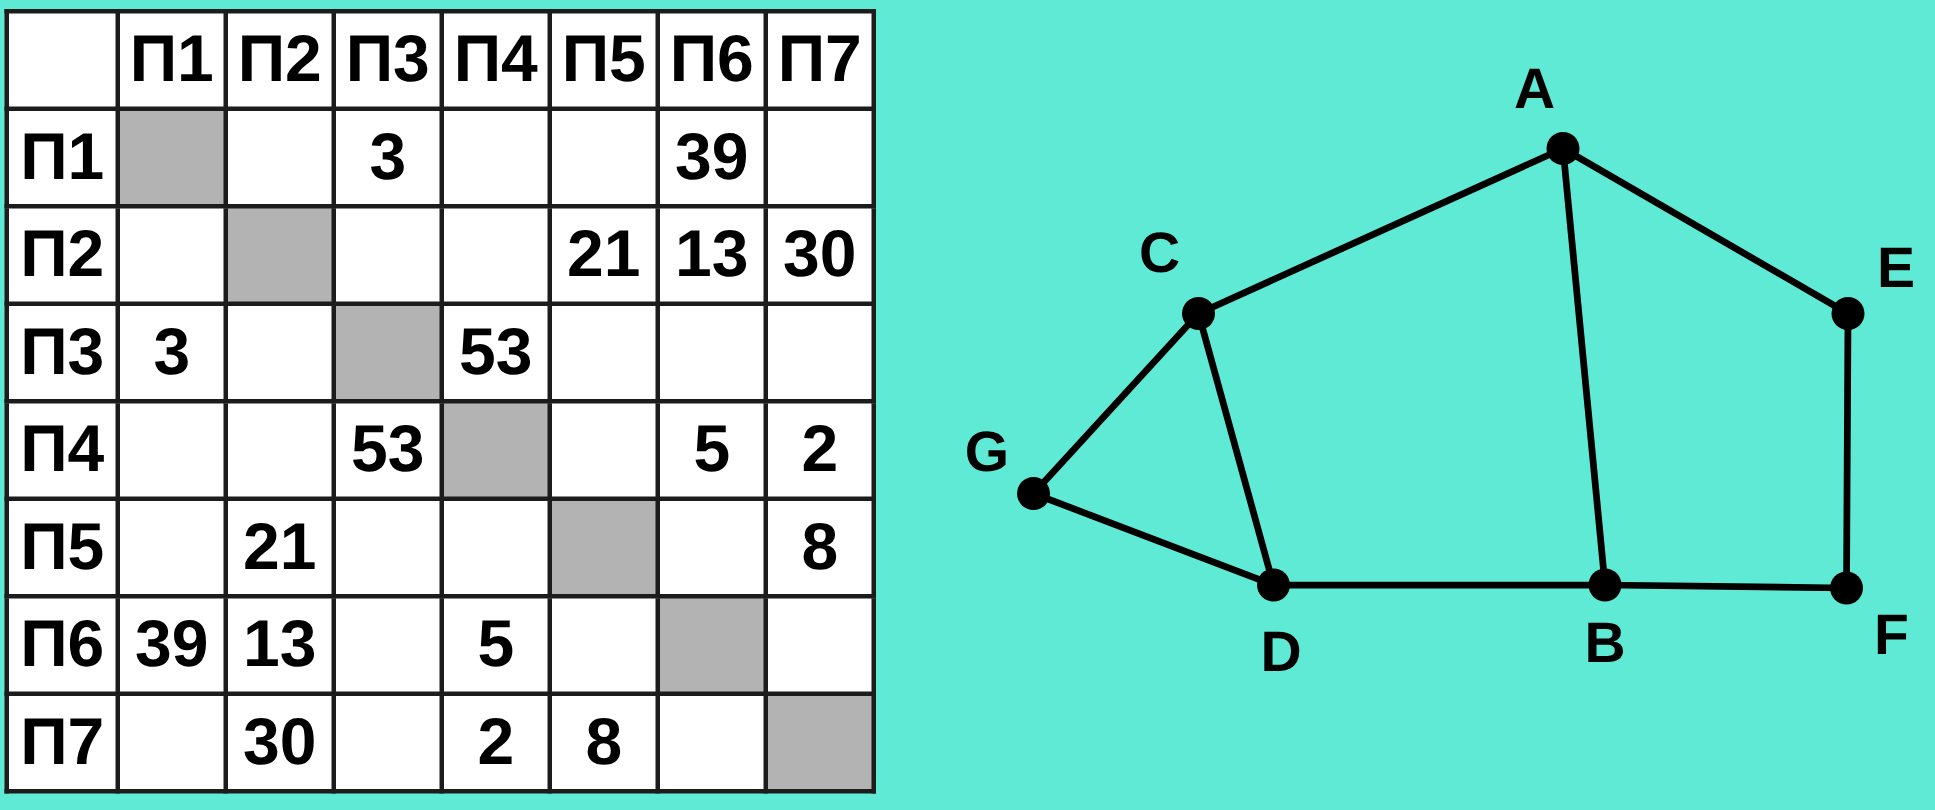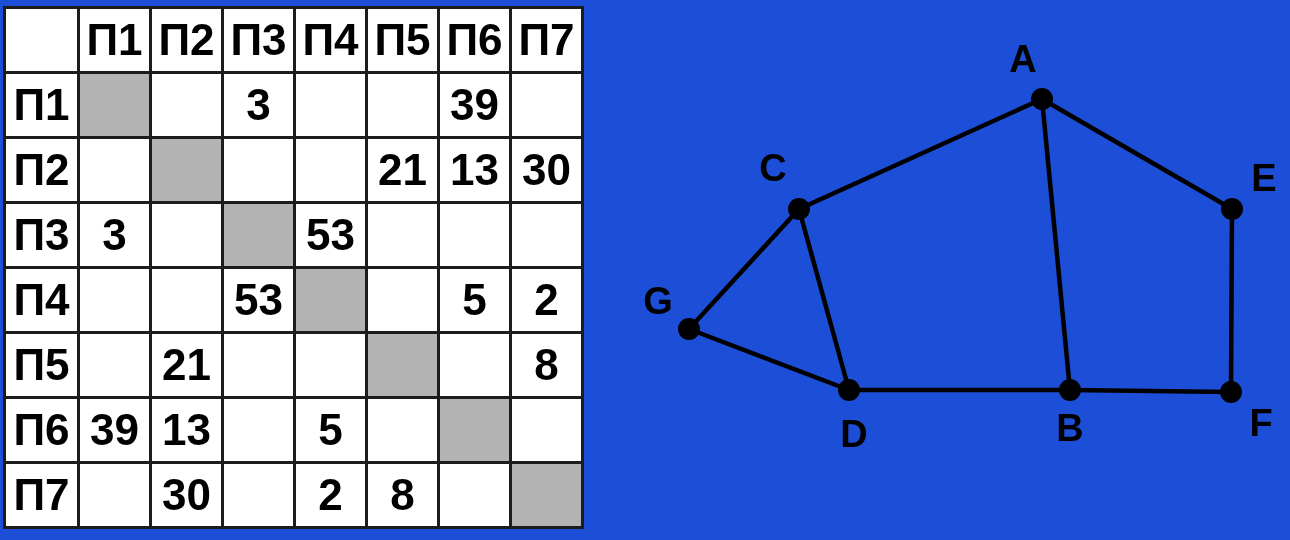--- a/index.html
+++ b/index.html
@@ -5,21 +5,21 @@
   html, body {
     margin: 0;
     padding: 0;
     background: #ffffff;
     font-family: "Liberation Sans", sans-serif;
   }
   #stage {
     position: relative;
     width: 1290px;
     height: 540px;
-    background: #1d4ed8;
+    background: #5eead4;
     overflow: hidden;
   }
   
   #weight-table {
     position: absolute;
     left: 3px;
     top: 6px;
     border-collapse: collapse;
   }
   #weight-table td {

